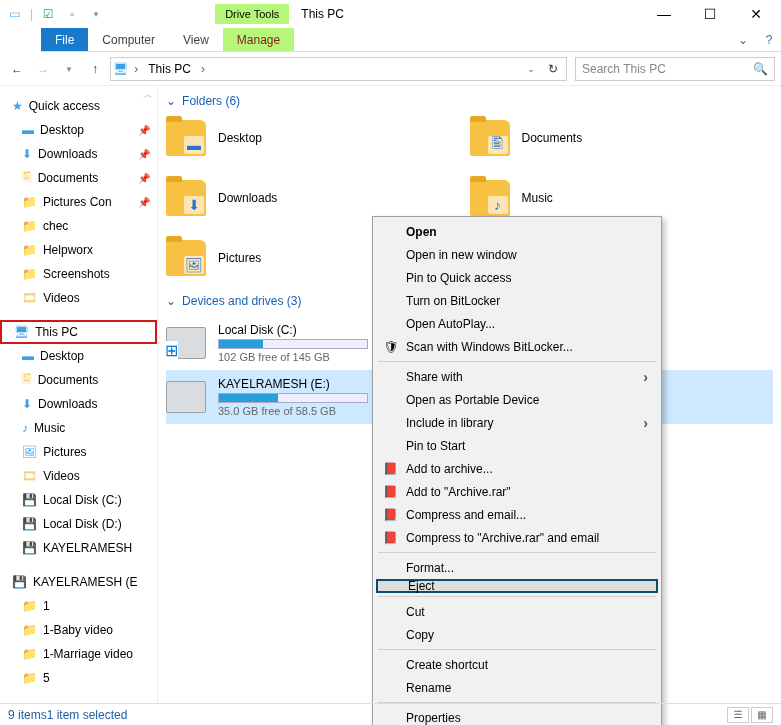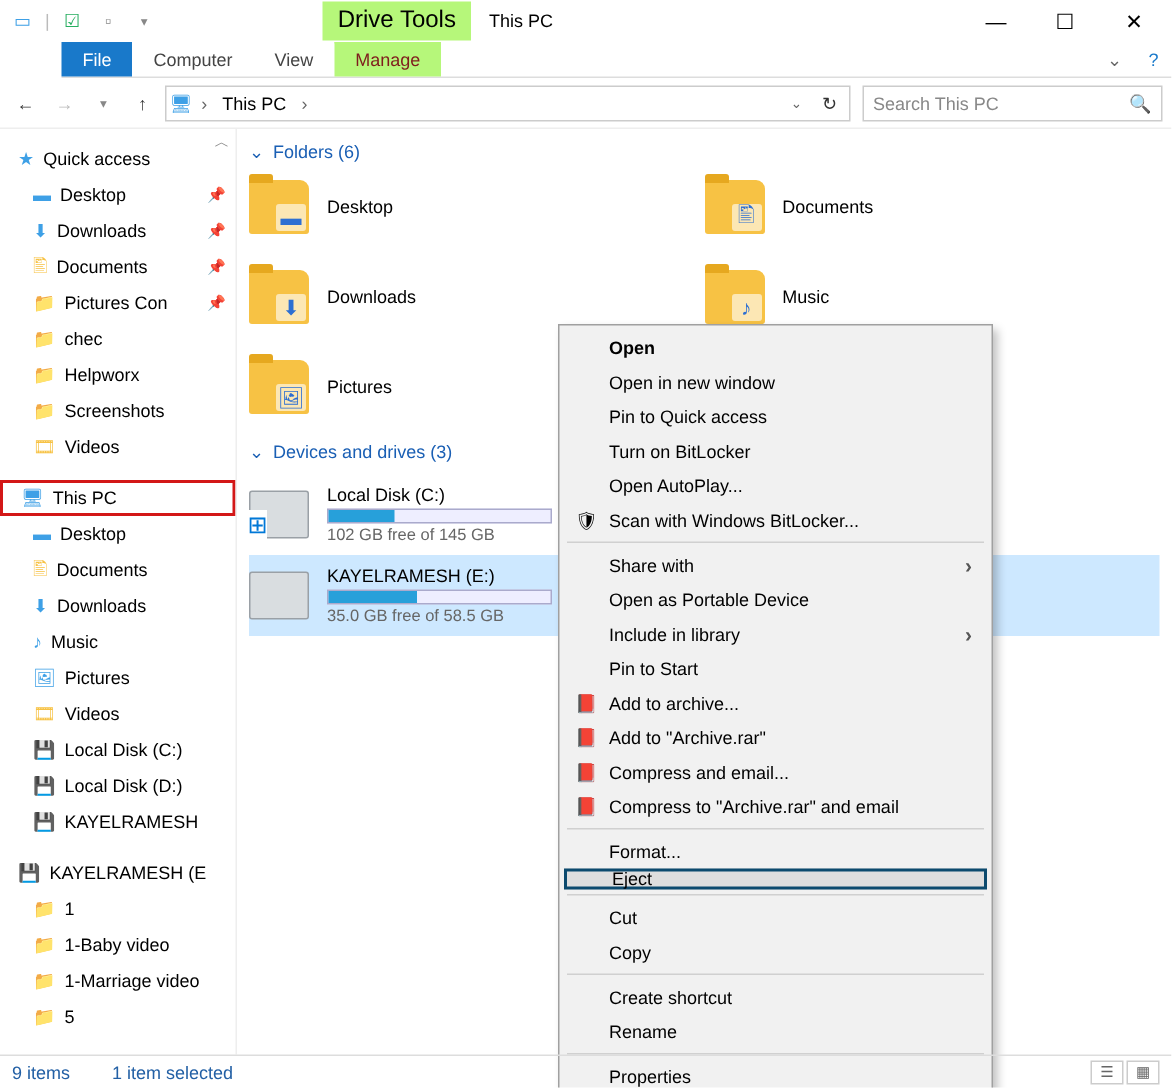--- a/index.html
+++ b/index.html
@@ -2,21 +2,21 @@
 <html><head>
 <meta charset="utf-8">
 <style>
 * { box-sizing: border-box; margin: 0; padding: 0; font-family: "Segoe UI", Tahoma, sans-serif; font-size: 12px; }
 body { width: 781px; height: 725px; background: #fff; position: relative; overflow: hidden; }
 
 
 .titlebar { height: 28px; display: flex; align-items: center; padding: 0 2px; }
 .qat { display: flex; align-items: center; gap: 6px; padding-left: 4px; }
 .qat .ic { width: 18px; height: 18px; display: flex; align-items: center; justify-content: center; }
-.drive-tools { background: #b6f77a; padding: 4px 10px; font-size: 16px; margin-left: 110px; }
+.drive-tools { background: #b6f77a; padding: 4px 10px; font-size: 11px; margin-left: 110px; }
 .title-text { margin-left: 12px; font-size: 12px; }
 .winctrls { margin-left: auto; display: flex; }
 .winctrls .btn { width: 46px; height: 28px; display: flex; align-items: center; justify-content: center; font-size: 14px; }
 
 
 .ribbon { height: 24px; display: flex; align-items: stretch; border-bottom: 1px solid #ddd; margin-left: 41px; }
 .tab { padding: 4px 14px; font-size: 12px; color: #444; display: flex; align-items: center; }
 .tab.file { background: #1979ca; color: #fff; }
 .tab.manage { background: #b6f77a; color: #7f1d1d; border-top: 1px solid #b6f77a;}
 .ribbon .spacer { flex: 1; }
@@ -67,21 +67,21 @@
 
 .context { position: absolute; left: 372px; top: 216px; width: 290px; background: #f1f1f1; border: 1px solid #a0a0a0; box-shadow: 3px 3px 6px rgba(0,0,0,.25); padding: 3px; }
 .cm-item { height: 23px; display: flex; align-items: center; padding-left: 30px; position: relative; }
 .cm-item .cm-ic { position: absolute; left: 6px; width: 18px; text-align: center; }
 .cm-item.bold { font-weight: 600; }
 .cm-item.sub::after { content: "›"; position: absolute; right: 10px; font-size: 14px; color: #555; font-weight:bold;}
 .cm-sep { height: 1px; background: #d0d0d0; margin: 3px 2px; }
 .cm-item.hl { background: #dedede; border: 2px solid #0c4a6e; height: 14px; }
 
 
-.status { position: absolute; bottom: 0; left: 0; right: 0; height: 22px; border-top: 1px solid #ddd; display: flex; align-items: center; padding: 0 8px; gap: 28px; color: #2360a5; }
+.status { position: absolute; bottom: 0; left: 0; right: 0; height: 22px; border-top: 1px solid #ddd; display: flex; align-items: center; padding: 0 8px; gap: 0; color: #2360a5; }
 .status .views { margin-left: auto; display: flex; gap: 2px; }
 .status .vbtn { width: 22px; height: 16px; border: 1px solid #ccc; display:flex; align-items:center; justify-content:center; font-size:10px; color:#666;}
 </style>
 </head>
 <body>
 
 <div class="titlebar">
   <div class="qat">
     <span class="ic ic-blue">▭</span>
     <span style="color:#bbb">|</span>

